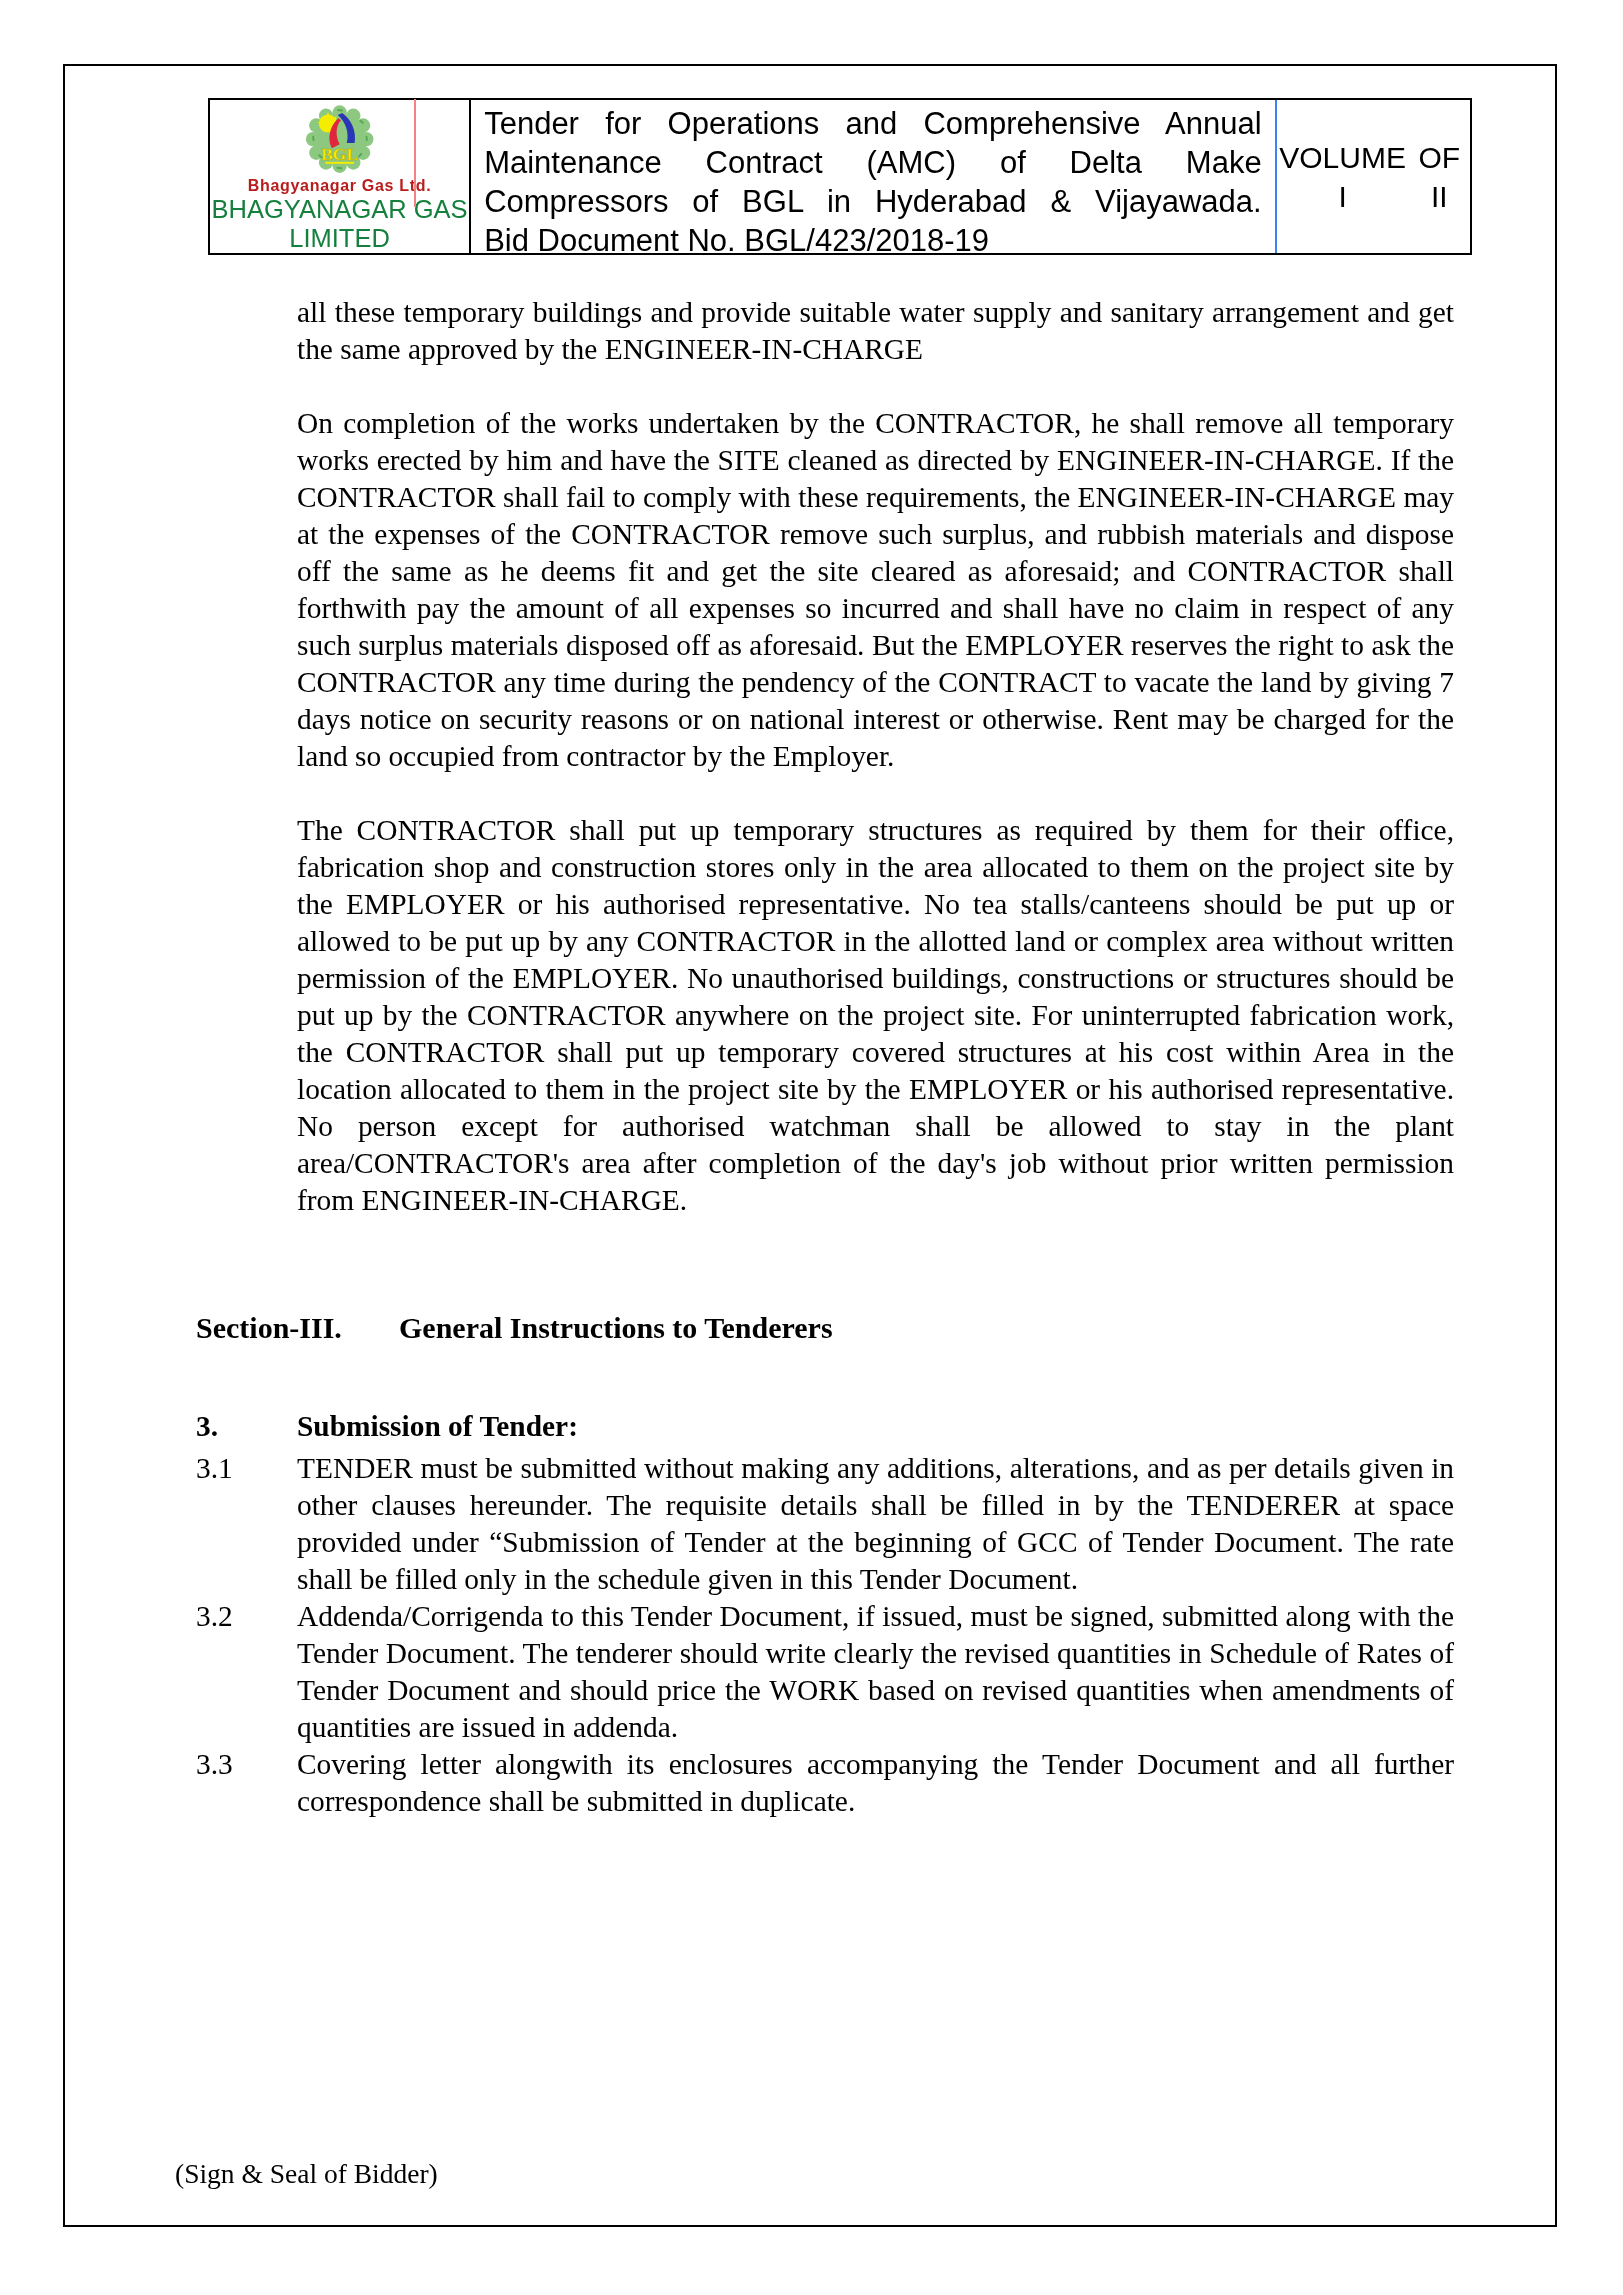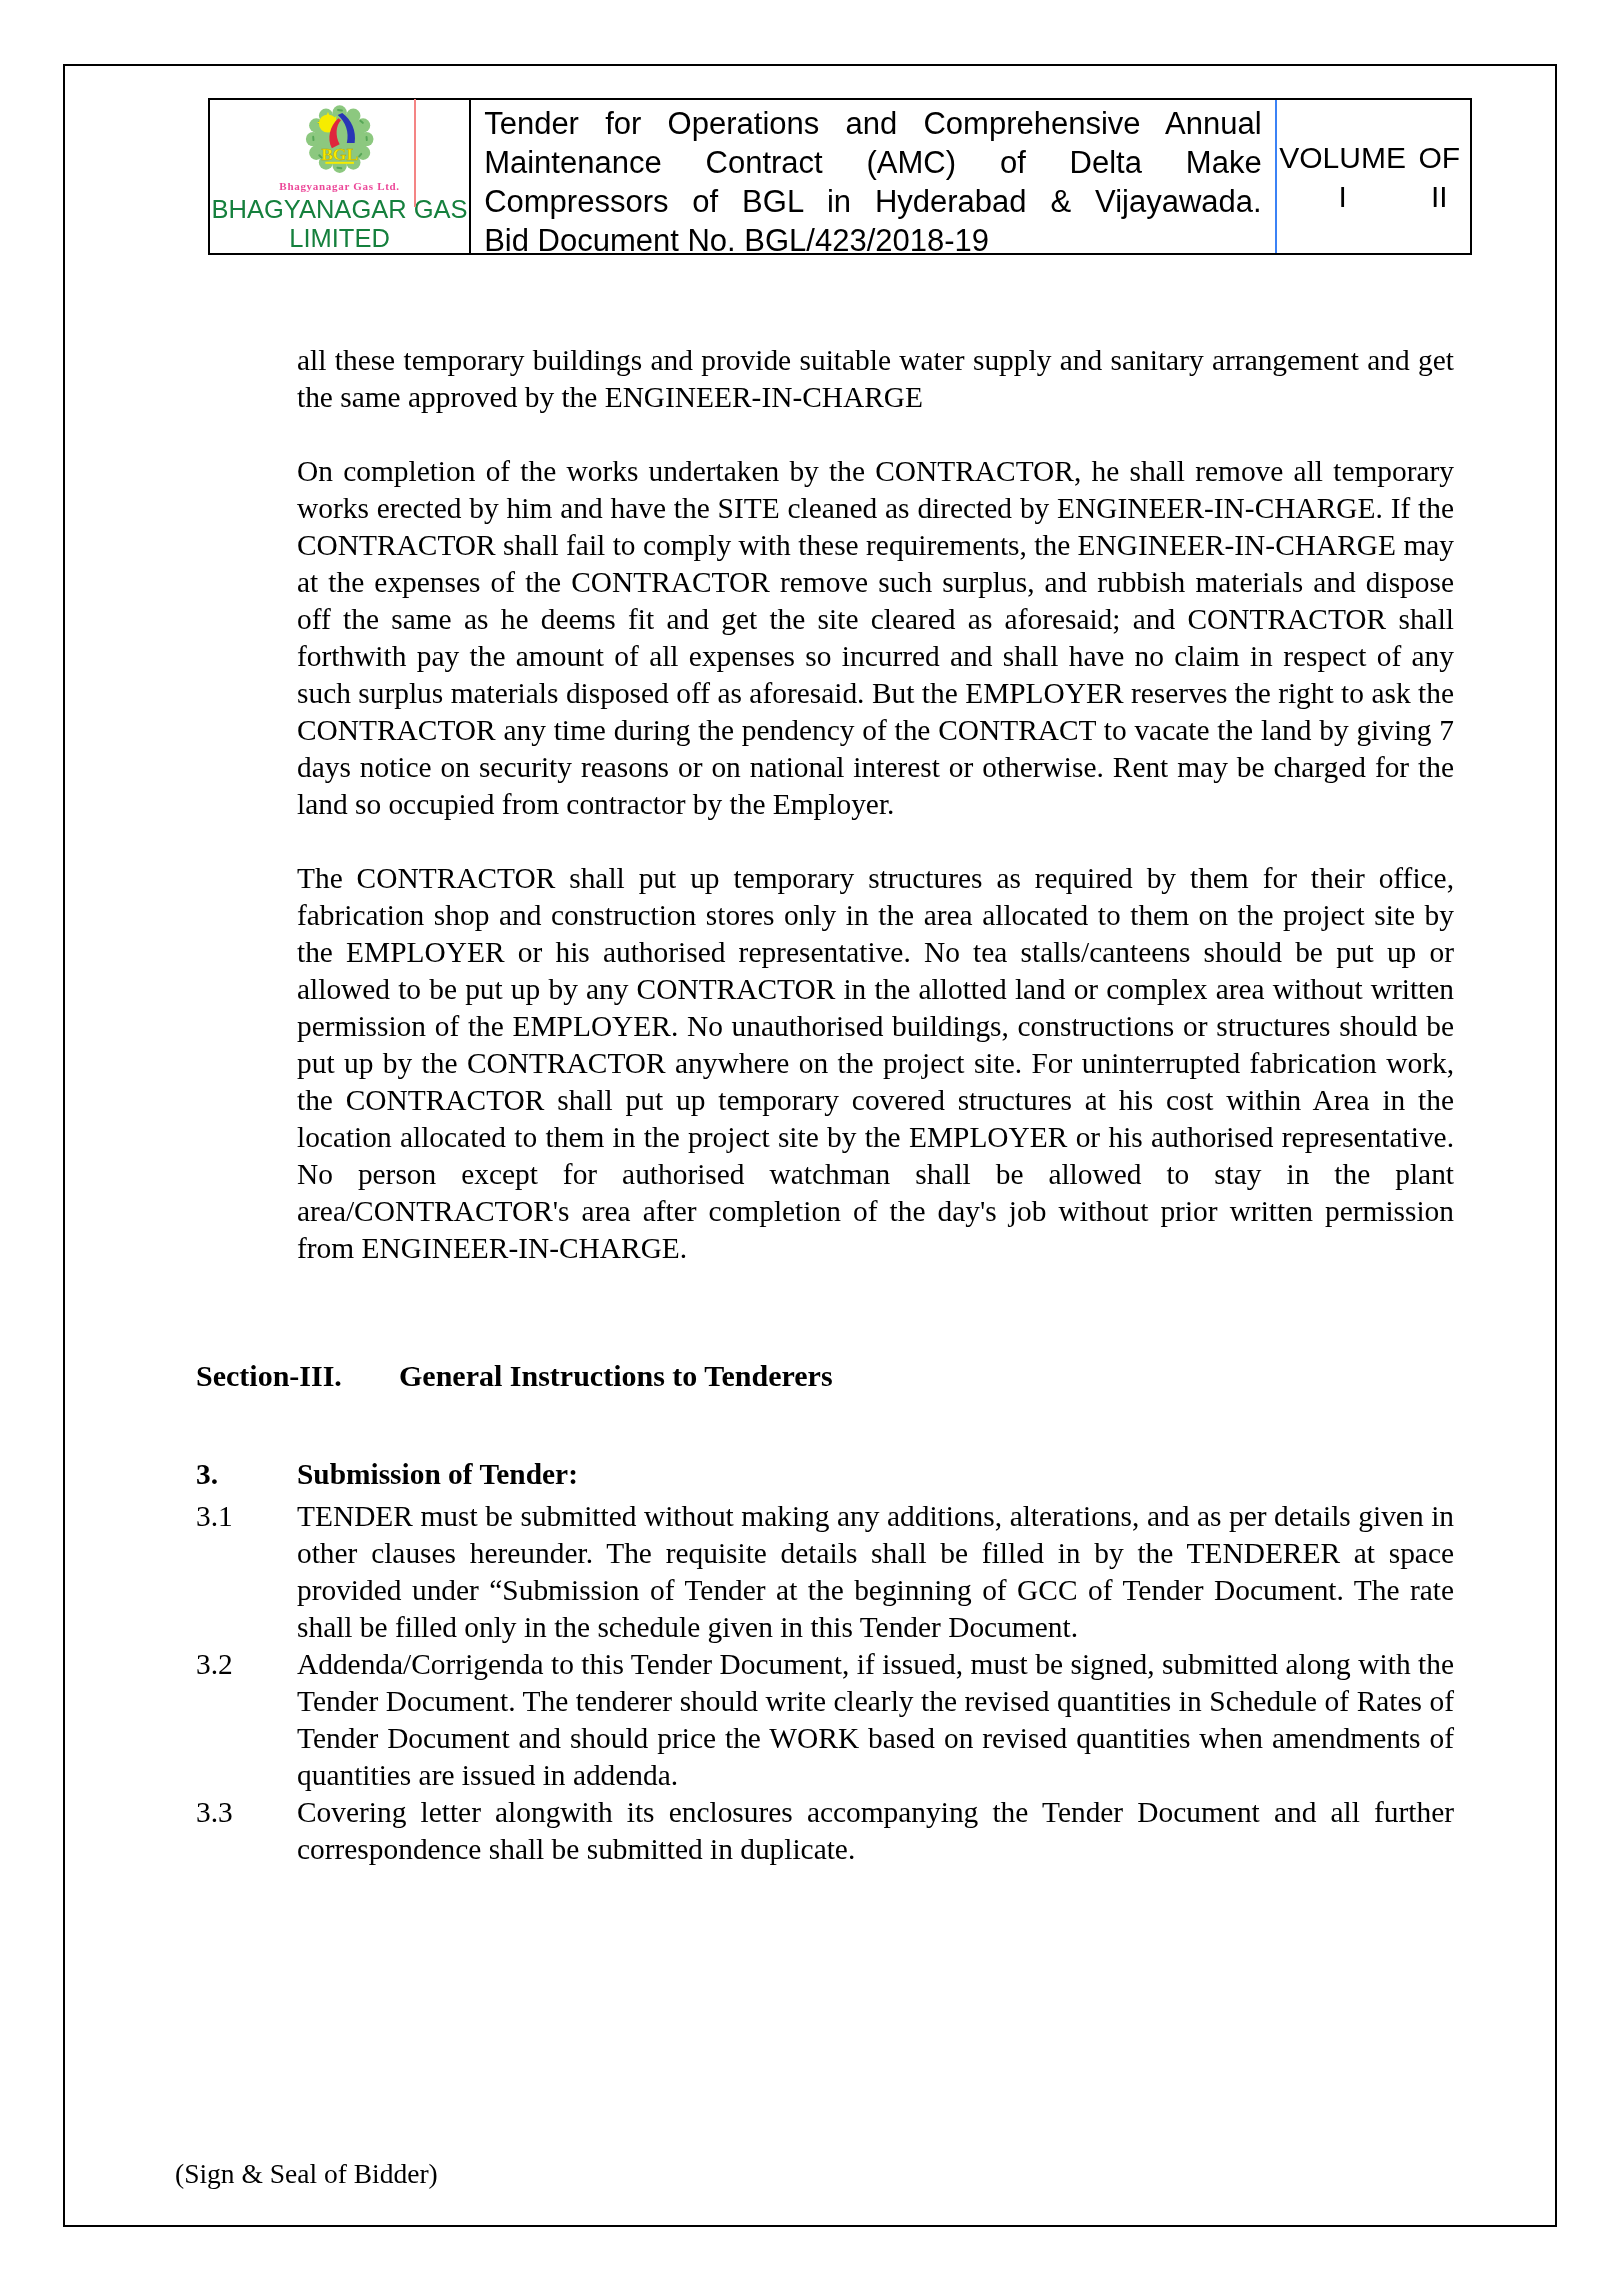--- a/index.html
+++ b/index.html
@@ -17,38 +17,38 @@
                border:2.6px solid #000; display:flex; flex-direction:row; background:#fff; }
   .cell { height:100%; }
   .cell-logo { width:260px; position:relative; display:flex; flex-direction:column;
                align-items:center; padding-top:3.9px; }
   .cell-title { width:810px; border-left:2px solid #000; border-right:2px solid #3b82f6;
                 padding:3.9px 13px 0 13px; font-family:"Liberation Sans", sans-serif; }
   .cell-vol { width:194px; display:flex; justify-content:center;
               align-items:center; font-family:"Liberation Sans", sans-serif; }
 
   .logo-svg { display:block; }
-  .logo-brand { font-family:Liberation Serif, serif; font-weight:bold; font-size:11px;
-                line-height:18.3px; color:#ec4899; letter-spacing:0.7px; }
+  .logo-brand { font-family:Liberation Sans, sans-serif; font-weight:bold; font-size:16px;
+                line-height:18.3px; color:#b91c1c; letter-spacing:0.7px; }
   .company-caps { font-family:"Liberation Sans", sans-serif; font-size:25.5px; line-height:29px;
                   text-align:center; color:#15803d; }
   .red-rule { position:absolute; left:204px; top:-1.3px; width:2px; height:108px;
               background:#f48484; }
 
   .title-line { font-size:31px; line-height:39px; white-space:nowrap; }
   .title-just { text-align:justify; text-align-last:justify; white-space:normal;
                 overflow:hidden; height:39px; }
   .title-center { text-align:left; white-space:normal; }
 
   .vol-line { font-size:30px; line-height:39px; text-align:center; }
 
   
   .content { position:absolute; left:196px; top:294px; width:1258px;
              font-size:29.4px; line-height:37px; }
-  .para { text-align:justify;margin-top:48px; }
+  .para { text-align:justify; }
   .ind { margin-left:101px; }
   .mt1 { margin-top:37px; }
   .mt-56 { margin-top:75px; }
   .mt-sec { margin-top:90px; }
   .mt-cl3 { margin-top:62px; }
   .hang { position:relative; padding-left:101px; text-align:justify; }
   .hang .num { position:absolute; left:0; top:0; }
   .hang-56 { position:relative; padding-left:101px; text-align:justify; }
   .hang-56 .num { position:absolute; left:53px; top:0; }
   .sec-head { font-weight:bold; font-size:30px; }

